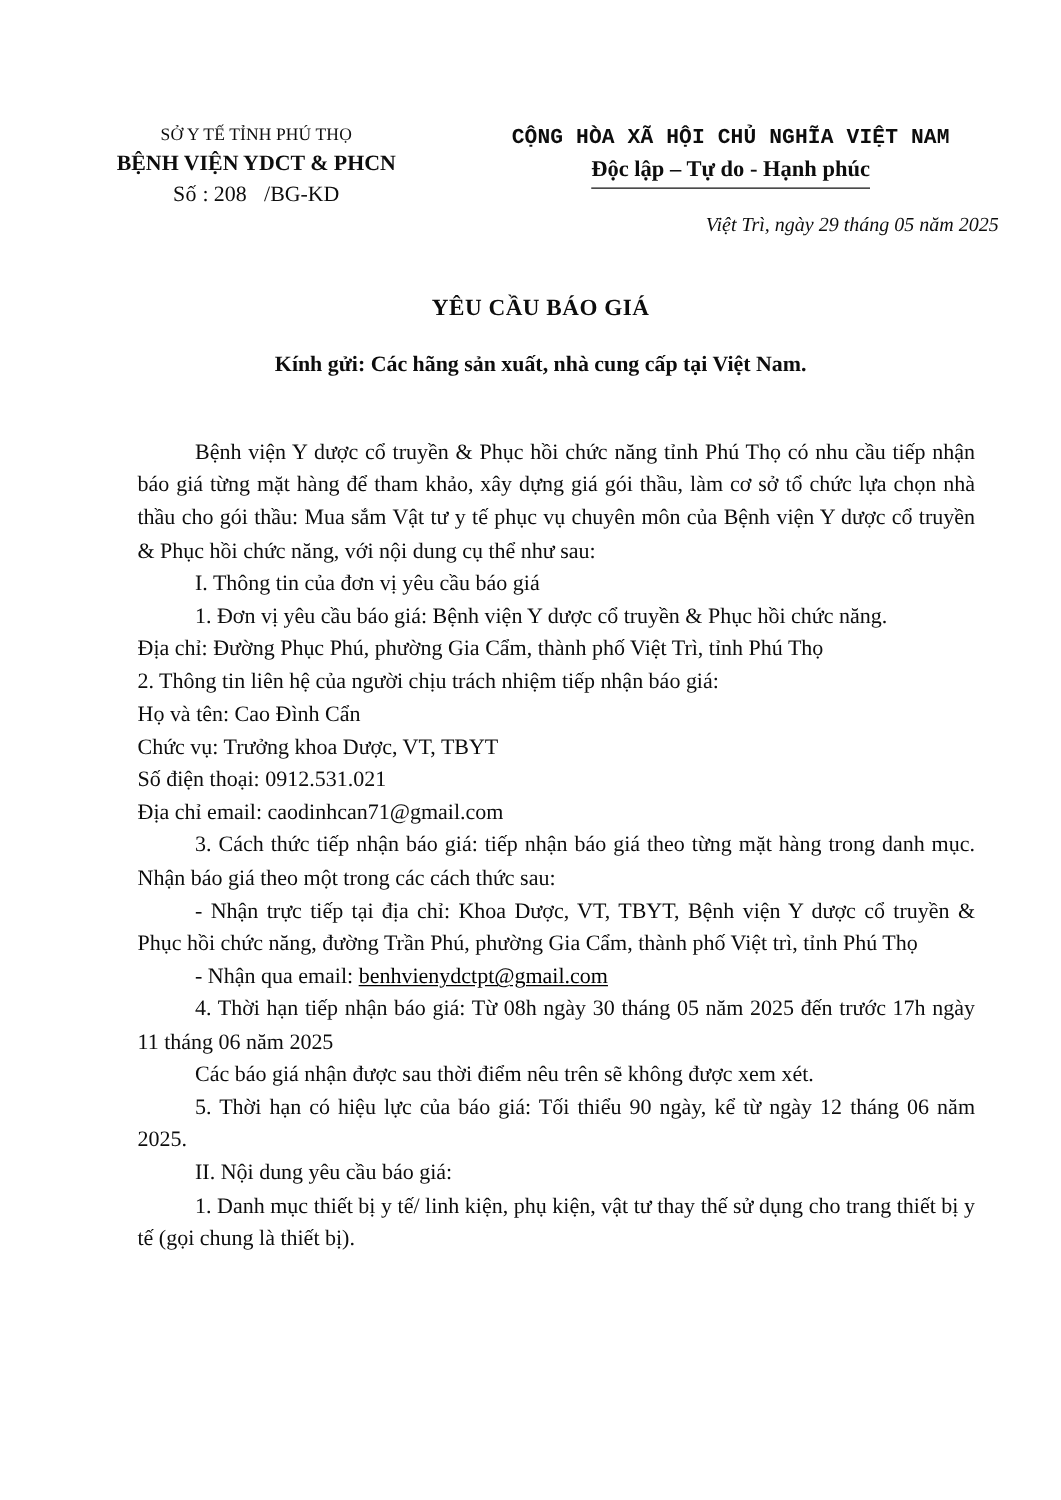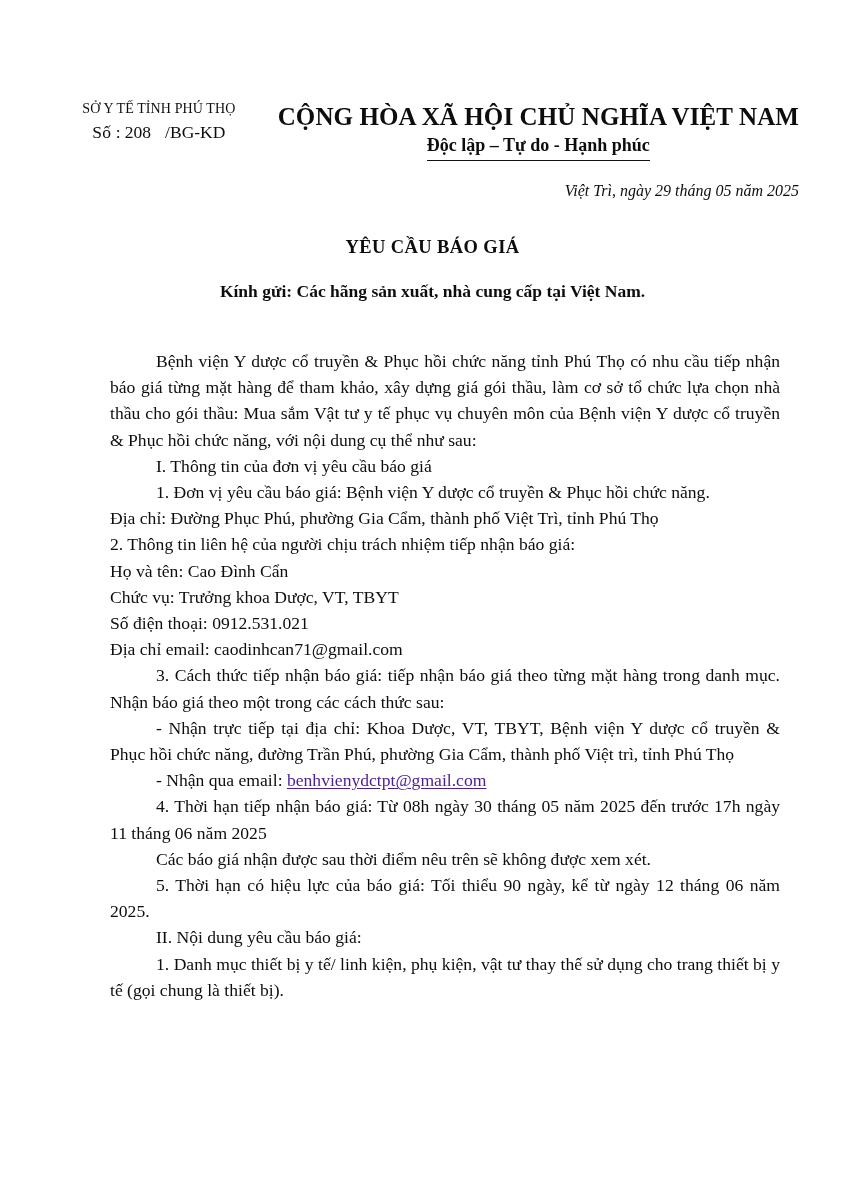--- a/index.html
+++ b/index.html
@@ -59,24 +59,25 @@
   .so-line {
     font-size: 17.5px;
     margin-top: 2px;
     white-space: nowrap;
   }
   .so-label { letter-spacing: .2px; }
   .so-number { padding: 0 4px; }
   .so-suffix { margin-left: 10px; }
 
   .nation-line1 {
-    font-size: 25px;
+    font-size: 17px;
     font-weight: bold;
     letter-spacing: .1px;
     white-space: nowrap;
+    font-family: Liberation Mono, monospace;
   }
   .nation-line2 {
     font-size: 18px;
     font-weight: bold;
     display: inline-block;
     border-bottom: 1.6px solid #111;
     padding-bottom: 2px;
     margin-top: 1px;
     white-space: nowrap;
   }
@@ -129,33 +130,34 @@
     white-space: nowrap;
   }
   .p-line.indent { padding-left: 46px; }
   .heading {
     margin: 0;
     padding-left: 46px;
     font-weight: normal;
     white-space: nowrap;
   }
   .email-link {
-    color: #4c1d95;
+    color: #000000;
     text-underline-offset: 2px;
   }
 </style>
 </head>
 <body>
 
 <div class="page">
 
   <div class="doc-header">
 
     <div class="header-left">
       <div class="org-line1">SỞ Y TẾ TỈNH PHÚ THỌ</div>
+      <div class="org-line2">BỆNH VIỆN YDCT &amp; PHCN</div>
       <div class="so-line">
         <span class="so-label">Số :</span><span class="so-number">208</span><span class="so-suffix">/BG-KD</span>
       </div>
     </div>
 
     <div class="header-right">
       <div class="nation-line1">CỘNG HÒA XÃ HỘI CHỦ NGHĨA VIỆT NAM</div>
       <div class="nation-line2">Độc lập – Tự do - Hạnh phúc</div>
       <div class="place-date">Việt Trì, ngày 29 tháng 05 năm 2025</div>
     </div>

